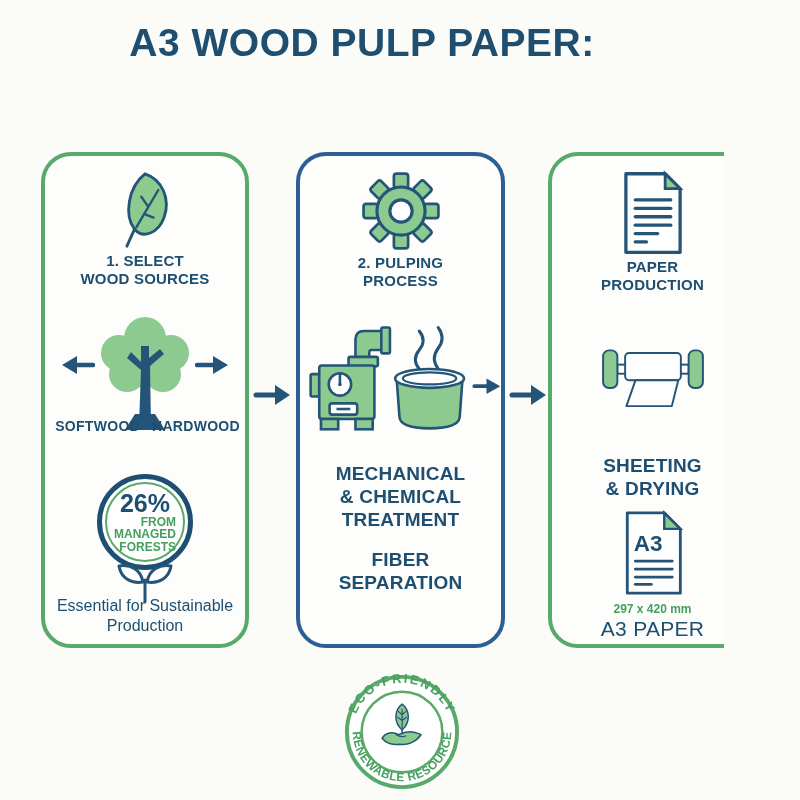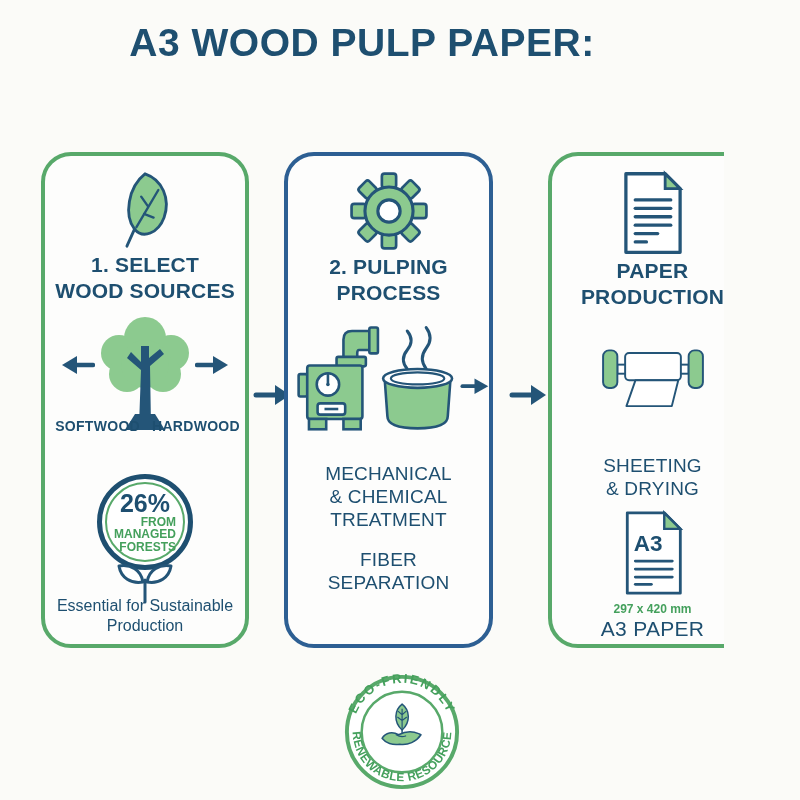--- a/index.html
+++ b/index.html
@@ -11,23 +11,23 @@
   body{font-family:"Liberation Sans",sans-serif;background:var(--bg);}
   .page{position:relative;width:724px;height:800px;overflow:hidden;background:var(--bg);}
   .title{position:absolute;top:20px;left:0;right:0;text-align:center;
     color:var(--navy);font-size:39px;font-weight:700;line-height:1.2;letter-spacing:.5px;}
   .card{position:absolute;top:152px;height:496px;width:209px;border-radius:30px;
     background:var(--card);border:4px solid var(--green);}
   .card.blue{border-color:var(--blue);}
   .card>*{position:absolute;}
   .cx{left:50%;transform:translateX(-50%);}
   .heading{left:0;right:0;text-align:center;color:var(--navy);
-    font-size:21px;font-weight:700;line-height:1.22;letter-spacing:.2px;}
+    font-size:15px;font-weight:700;line-height:1.22;letter-spacing:.2px;}
   .sub{left:0;right:0;text-align:center;color:var(--navy);
-    font-size:19px;font-weight:400;line-height:1.22;letter-spacing:.2px;}
+    font-size:19px;font-weight:700;line-height:1.22;letter-spacing:.2px;}
   .tree-zone{left:0;right:0;top:150px;height:150px;}
   .tree-zone>*{position:absolute;}
   .wood-label{top:112px;color:var(--navy);font-size:14px;font-weight:700;letter-spacing:.3px;}
   .wood-label.l{left:2px;right:50%;margin-right:5px;text-align:right;}
   .wood-label.r{left:50%;right:2px;margin-left:7px;text-align:left;}
   .flank-arrow{top:48px;width:34px;height:22px;}
   .flank-arrow.l{left:16px;transform:scaleX(-1);}
   .flank-arrow.r{right:16px;}
   .stat-circle{top:318px;left:50%;transform:translateX(-50%);width:96px;height:96px;
     border:5px solid var(--navy);border-radius:50%;background:#fff;}
@@ -111,21 +111,21 @@
     </svg>
 
     <div class="footnote">Essential for Sustainable Production</div>
   </section>
 
   <svg class="flow-arrow one" viewBox="0 0 38 26">
     <line x1="3" y1="13" x2="24" y2="13" stroke="#245578" stroke-width="5" stroke-linecap="round"></line>
     <polygon points="22,3 37,13 22,23" fill="#245578"></polygon>
   </svg>
 
-  <section class="card blue" style="left:284px;width:209px;">
+  <section class="card blue" style="left:296px;width:209px;">
     <svg class="cx" style="top:14px;" width="82" height="82" viewBox="0 0 92 92">
       <g fill="#8cca8f" stroke="#245578" stroke-width="3">
         <g transform="rotate(0,46,46)">
             <rect x="38" y="4" width="16" height="16" rx="3"></rect>
           </g>
         <g transform="rotate(45,46,46)">
             <rect x="38" y="4" width="16" height="16" rx="3"></rect>
           </g>
         <g transform="rotate(90,46,46)">
             <rect x="38" y="4" width="16" height="16" rx="3"></rect>

